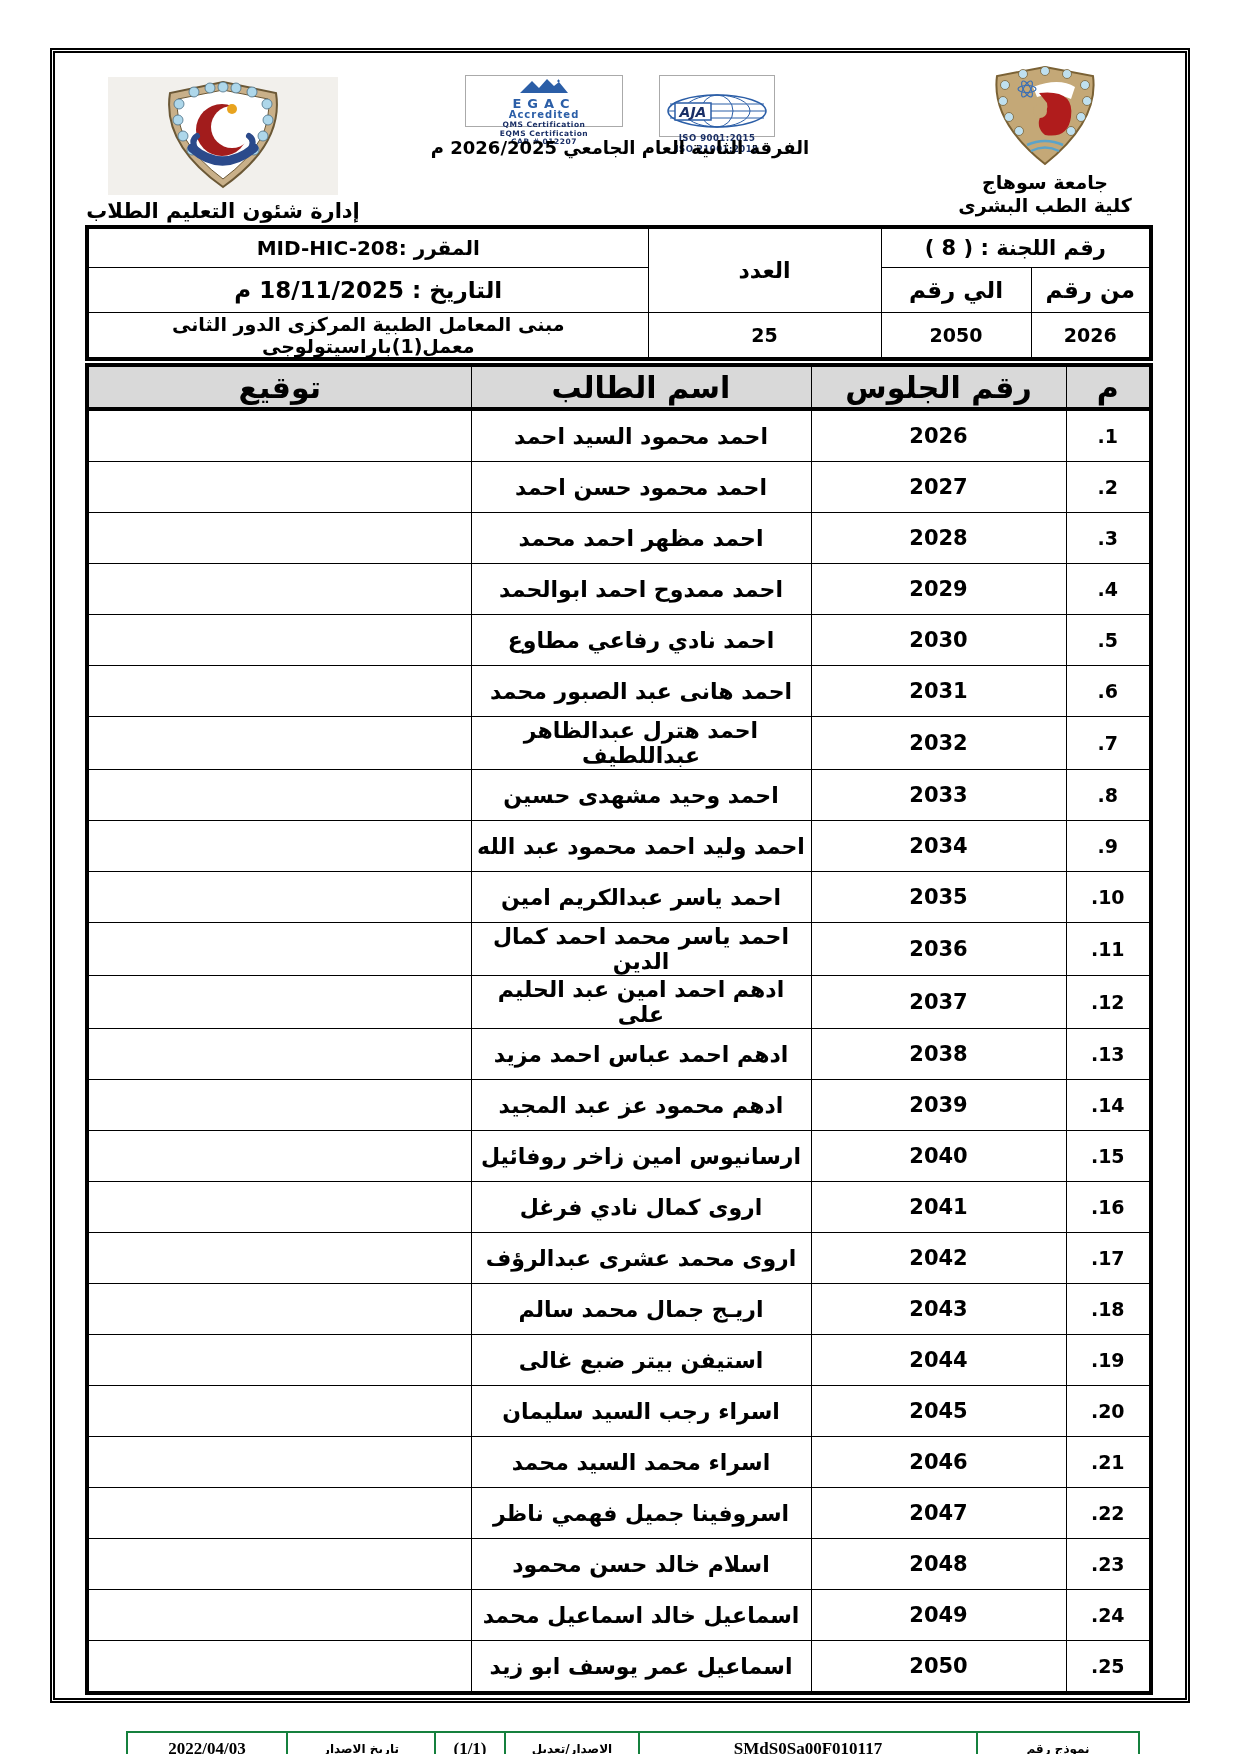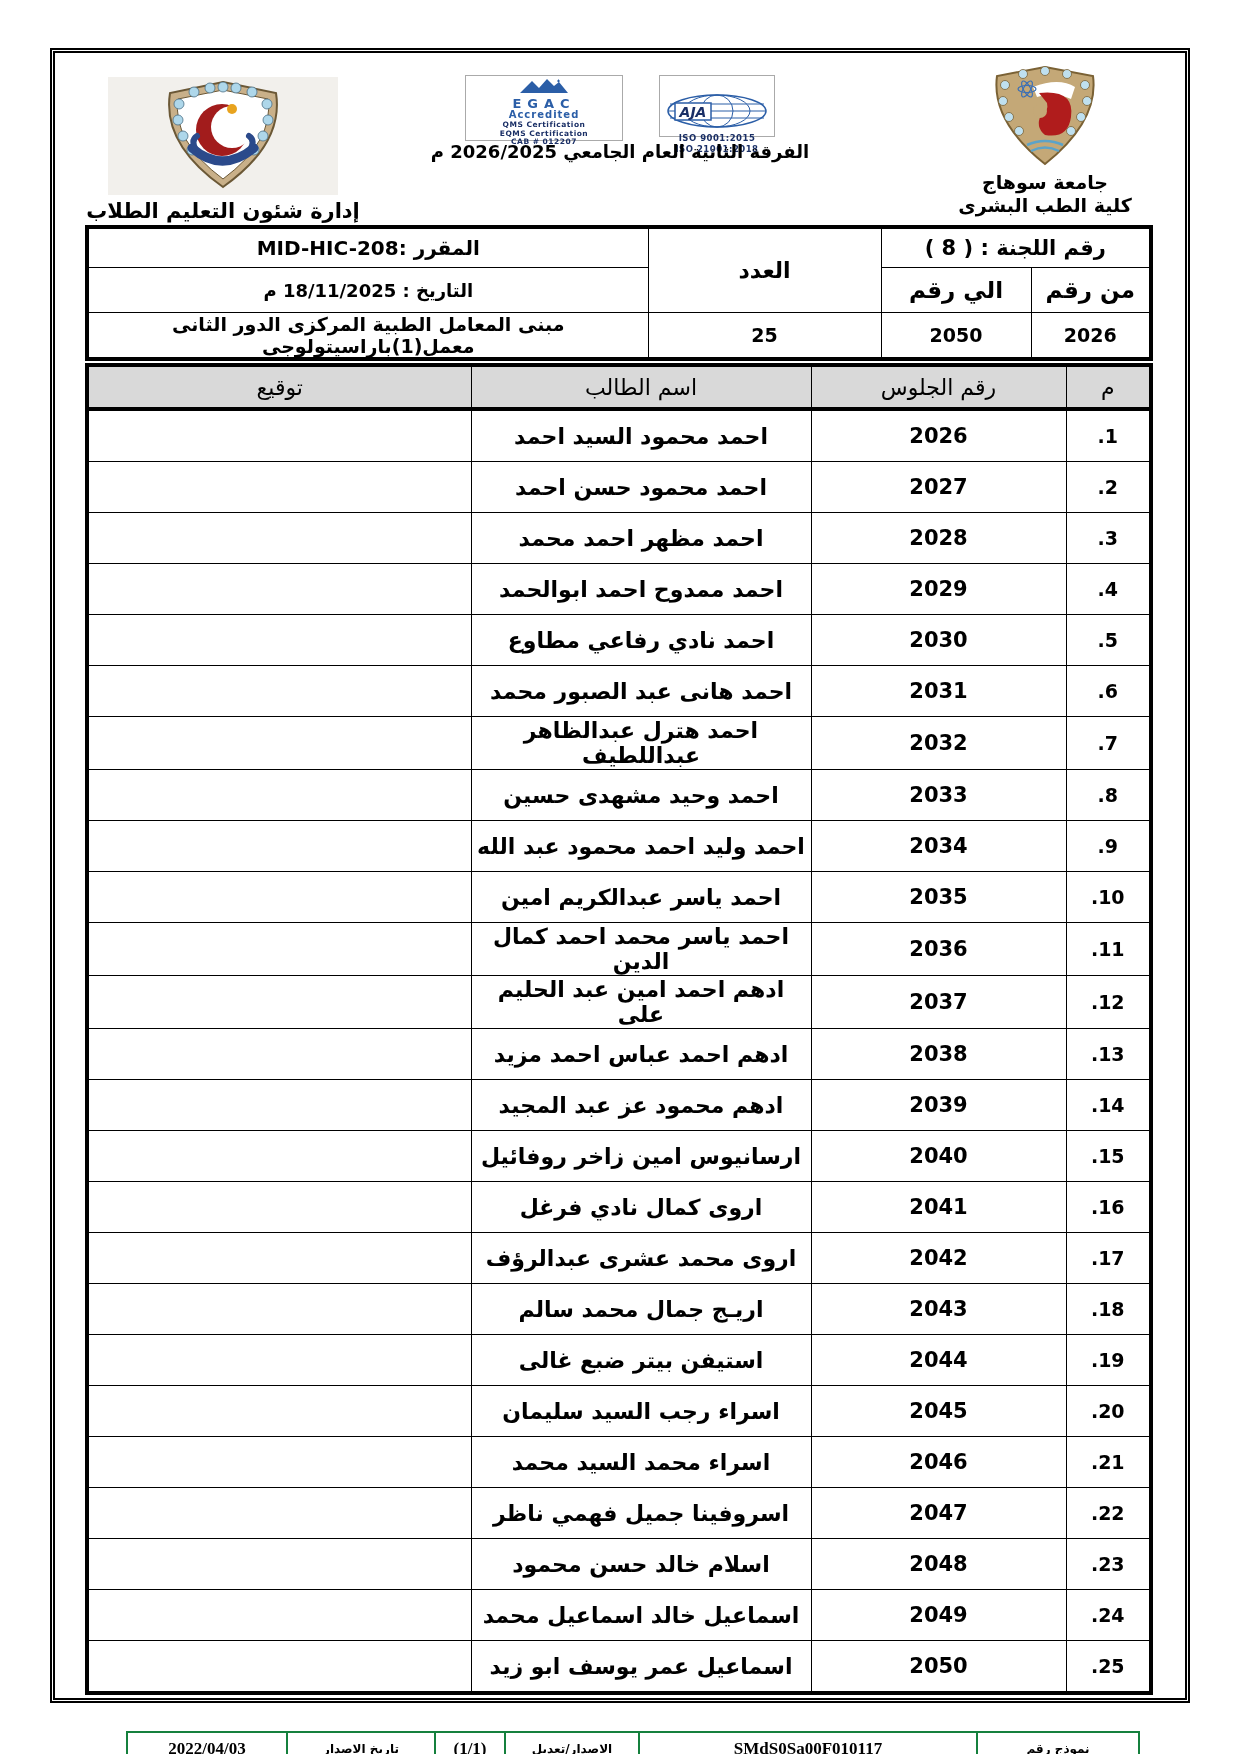--- a/index.html
+++ b/index.html
@@ -6,46 +6,46 @@
   body{width:1241px;height:1754px;font-family:"DejaVu Sans",sans-serif;color:#000;}
   .page{position:relative;width:1241px;height:1754px;background:#fff;overflow:hidden;}
   .frame{position:absolute;left:50px;top:48px;width:1130px;height:1645px;border:5px double #000;background:#fff;}
 
   
   .head{position:relative;height:172px;}
   .fac-box{position:absolute;left:53px;top:24px;width:230px;height:118px;background:#f2f0ec;display:flex;align-items:center;justify-content:center;}
   .fac-caption{position:absolute;left:23px;top:146px;width:290px;text-align:center;font-size:21px;font-weight:bold;direction:rtl;}
   .center-head{position:absolute;left:280px;right:280px;top:22px;text-align:center;}
   .cert-row{display:flex;justify-content:center;align-items:stretch;gap:36px;}
-  .egac-box{width:158px;height:66px;border:1px solid #aaa;background:#fff;box-sizing:border-box;padding-top:2px;line-height:1;}
+  .egac-box{width:158px;height:52px;border:1px solid #aaa;background:#fff;box-sizing:border-box;padding-top:2px;line-height:1;}
   .egac-name{font-size:13px;font-weight:bold;color:#2b5ea7;letter-spacing:6px;margin-top:1px;}
   .egac-accredited{font-size:10px;font-weight:bold;color:#2b5ea7;letter-spacing:1px;}
   .egac-line{font-size:7.5px;font-weight:bold;color:#1a2f66;letter-spacing:.5px;margin-top:1px;}
   .aja-box{width:116px;height:62px;border:1px solid #aaa;background:#fff;box-sizing:border-box;padding-top:17px;line-height:1;}
   .aja-line{font-size:8.5px;font-weight:bold;color:#1a2f66;margin-top:2px;letter-spacing:.5px;}
   .doc-title{font-size:28px;font-weight:bold;margin-top:6px;direction:rtl;line-height:1.15;}
   .doc-subtitle{font-size:18px;font-weight:bold;direction:rtl;line-height:1.2;}
   .right-head{position:absolute;right:40px;top:12px;width:200px;text-align:center;line-height:1.2;}
   .uni-name,.college-name{font-size:19px;font-weight:bold;direction:rtl;}
 
   
   table{border-collapse:collapse;table-layout:fixed;}
   .info-table{margin:0 0 0 30px;width:1064px;direction:rtl;border:4px solid #000;}
   .info-table td{border:1px solid #000;font-weight:bold;text-align:center;vertical-align:middle;padding:0 4px;}
   .cell-committee{font-size:21px;height:38px;}
   .cell-course{font-size:20px;direction:rtl;}
   .cell-fromto{font-size:23px;height:44px;}
   .cell-count{font-size:22px;}
-  .cell-date{font-size:18px;direction:rtl;}
+  .cell-date{font-size:23px;direction:rtl;}
   .cell-val{font-size:19px;height:30px;}
   .cell-location{font-size:19px;direction:rtl;}
 
   
   .main-table{margin:2px 0 0 30px;width:1064px;direction:rtl;border:4px solid #000;}
-  .main-table th{background:#d9d9d9;border:1px solid #000;border-bottom:4px solid #000;height:38px;font-size:22px;font-weight:normal;text-align:center;vertical-align:middle;}
+  .main-table th{background:#d9d9d9;border:1px solid #000;border-bottom:4px solid #000;height:38px;font-size:30px;font-weight:bold;text-align:center;vertical-align:middle;}
   .main-table td{border:1px solid #000;height:48px;font-weight:bold;text-align:center;vertical-align:middle;}
   .serial-cell{font-size:19px;direction:rtl;}
   .seat-cell{font-size:21px;}
   .name-cell{font-size:22px;direction:rtl;}
   .signature-cell{background:#fff;}
 
   
   .footer-table{margin:36px 0 0 71px;width:1012px;direction:rtl;}
   .footer-table td{border:2px solid #15803d;height:30px;text-align:center;font-weight:bold;vertical-align:middle;}
   .ft-ar{font-size:12px;direction:rtl;}

